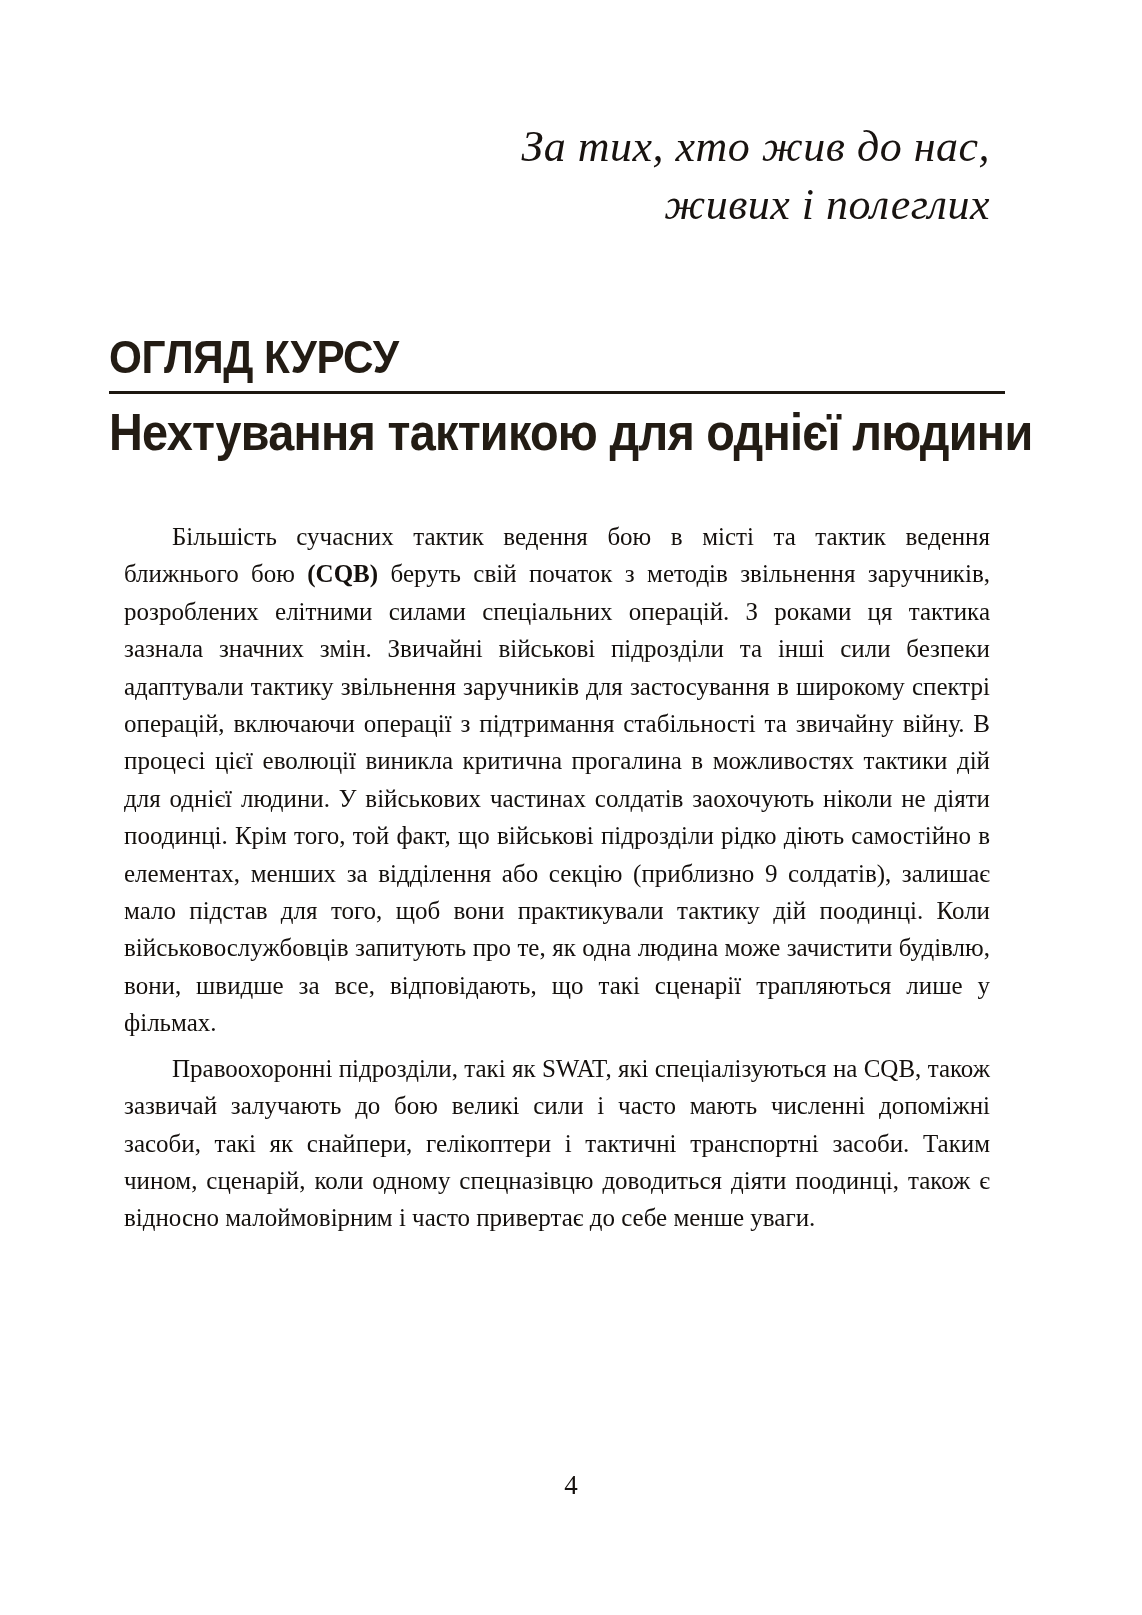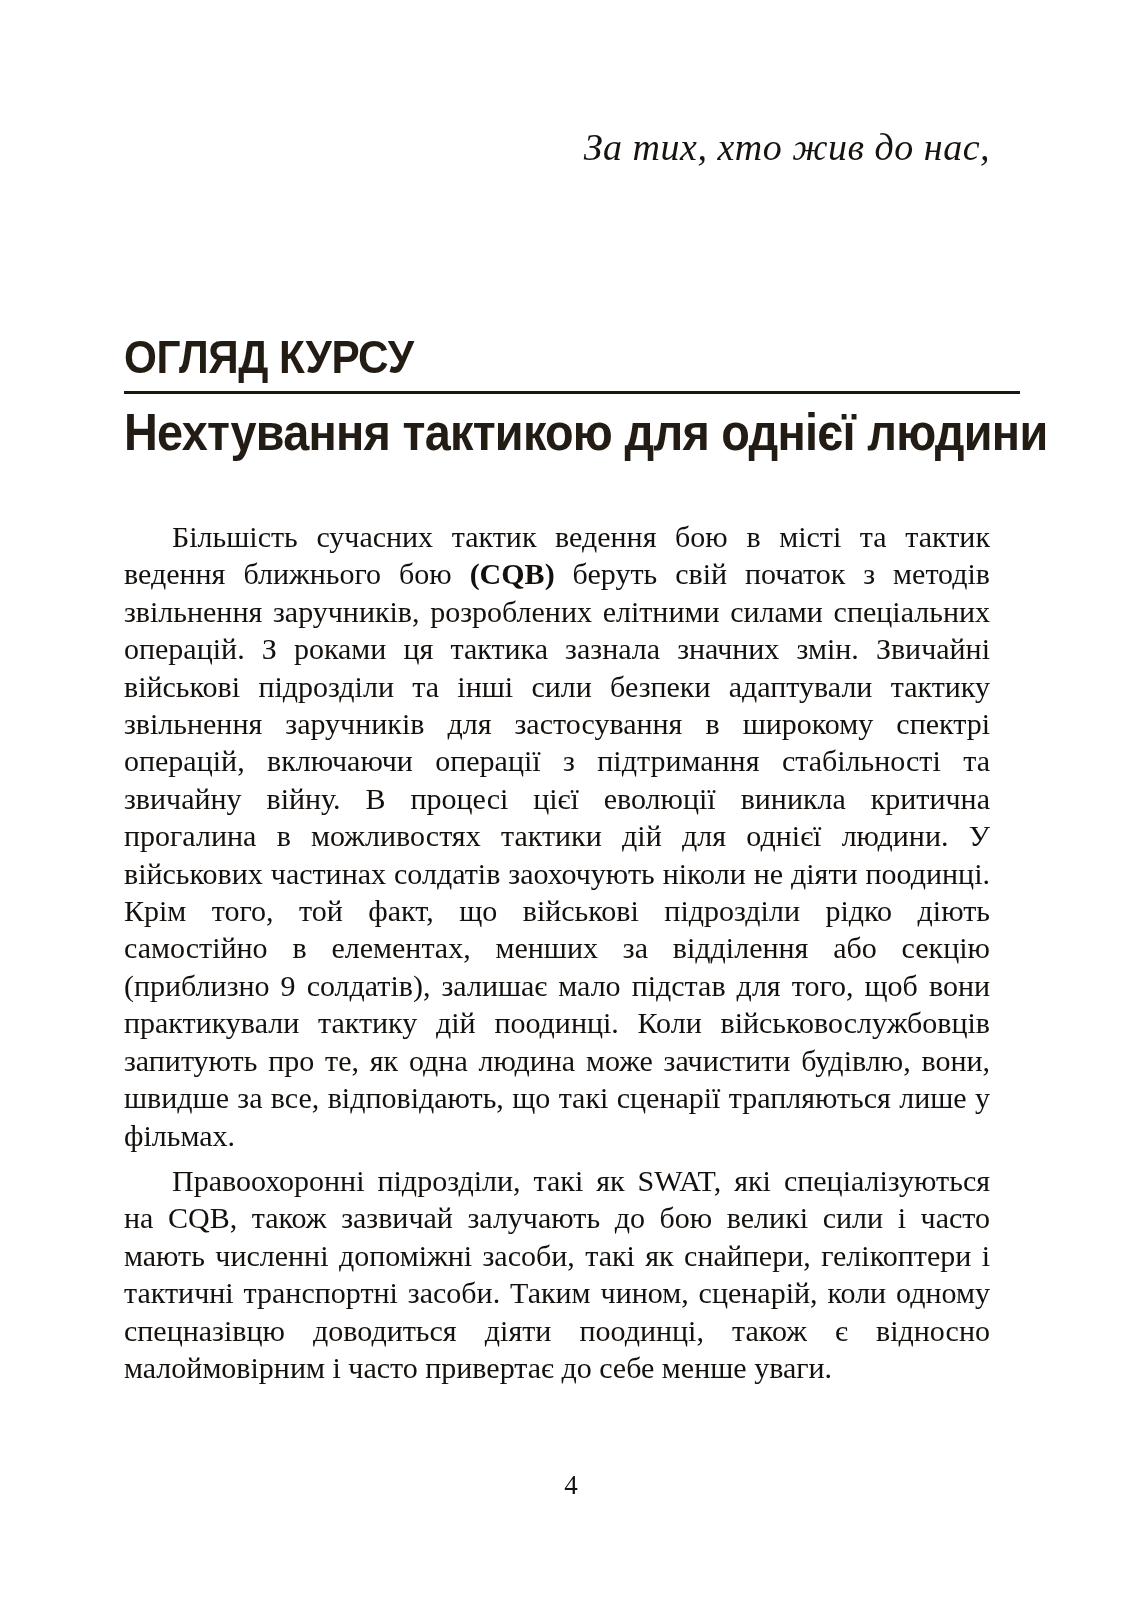--- a/index.html
+++ b/index.html
@@ -22,34 +22,34 @@
 
   
   .dedication {
     position: absolute;
     left: 124px;
     top: 118px;
     width: 866px;
     text-align: right;
     font-family: "Liberation Serif", "DejaVu Serif", serif;
     font-style: italic;
-    font-size: 38px;
+    font-size: 44px;
     line-height: 58px;
     letter-spacing: 0.5px;
     color: #181310;
   }
   .dedication .ded-line {
     display: block;
     white-space: nowrap;
   }
 
   
   .chapter-head {
     position: absolute;
-    left: 124px;
+    left: 109px;
     top: 332px;
     width: 896px;
   }
 
   .chapter-kicker {
     font-family: "Liberation Sans Narrow", "Liberation Sans", "DejaVu Sans", sans-serif;
     font-weight: bold;
     font-size: 46px;
     line-height: 50px;
     letter-spacing: -0.5px;
@@ -78,21 +78,21 @@
     transform-origin: left center;
     white-space: nowrap;
   }
 
   
   .body-copy {
     position: absolute;
     left: 124px;
     top: 518px;
     width: 866px;
-    font-size: 30px;
+    font-size: 25px;
     line-height: 37.4px;
     text-align: justify;
     text-justify: inter-word;
     color: #14100d;
   }
 
   .body-copy p {
     margin: 0;
     text-indent: 48px;
   }
@@ -122,20 +122,21 @@
     color: #14100d;
   }
 </style>
 </head>
 <body>
 
 <div class="page">
 
   <div class="dedication">
     <span class="ded-line">За тих, хто жив до нас,</span>
+    <span class="ded-line">живих і полеглих</span>
   </div>
 
   <div class="chapter-head">
     <div class="chapter-kicker">ОГЛЯД КУРСУ</div>
     <div class="chapter-rule"></div>
     <div class="chapter-title">Нехтування тактикою для однієї людини</div>
   </div>
 
   <div class="body-copy">
     <p><span>Більшість сучасних тактик ведення бою в місті та тактик ведення ближнього бою </span><b>(CQB)</b><span> беруть свій початок з методів звільнення заручників, розроблених елітними силами спеціальних операцій. З роками ця тактика зазнала значних змін. Звичайні військові підрозділи та інші сили безпеки адаптували тактику звільнення заручників для застосування в широкому спектрі операцій, включаючи операції з підтримання стабільності та звичайну війну. В процесі цієї еволюції виникла критична прогалина в можливостях тактики дій для однієї людини. У військових частинах солдатів заохочують ніколи не діяти поодинці. Крім того, той факт, що військові підрозділи рідко діють самостійно в елементах, менших за відділення або секцію (приблизно 9 солдатів), залишає мало підстав для того, щоб вони практикували тактику дій поодинці. Коли військовослужбовців запитують про те, як одна людина може зачистити будівлю, вони, швидше за все, відповідають, що такі сценарії трапляються лише у фільмах.</span></p>

